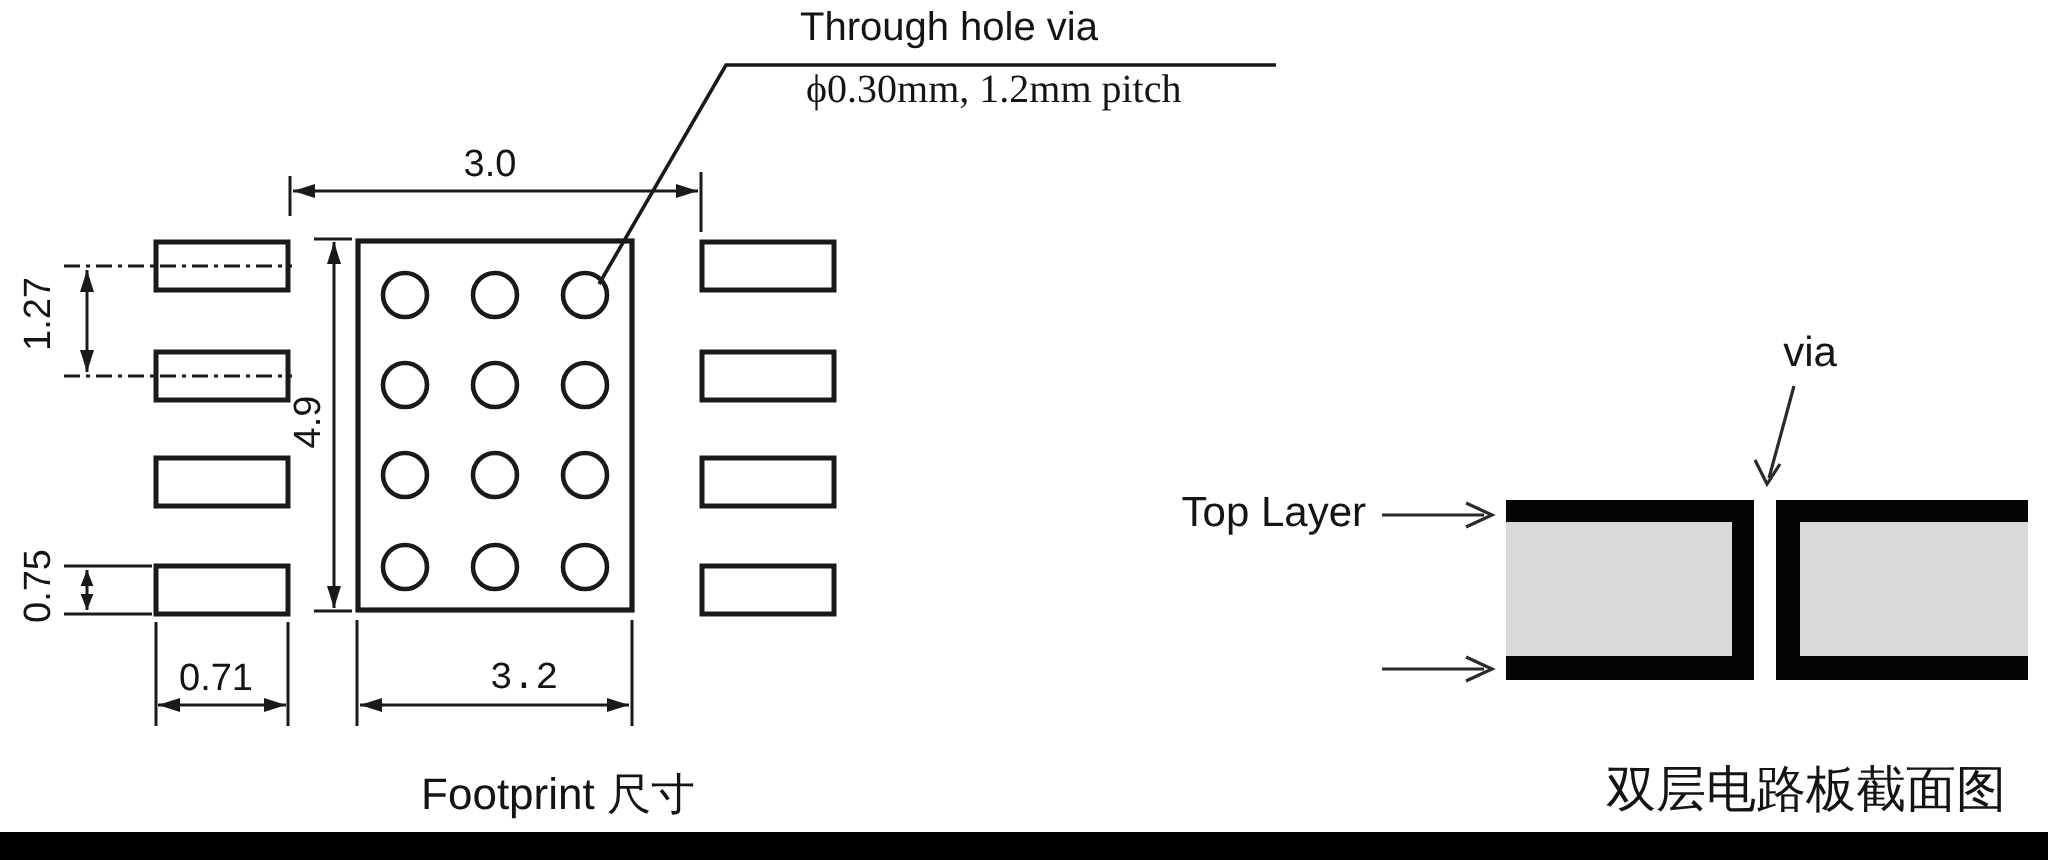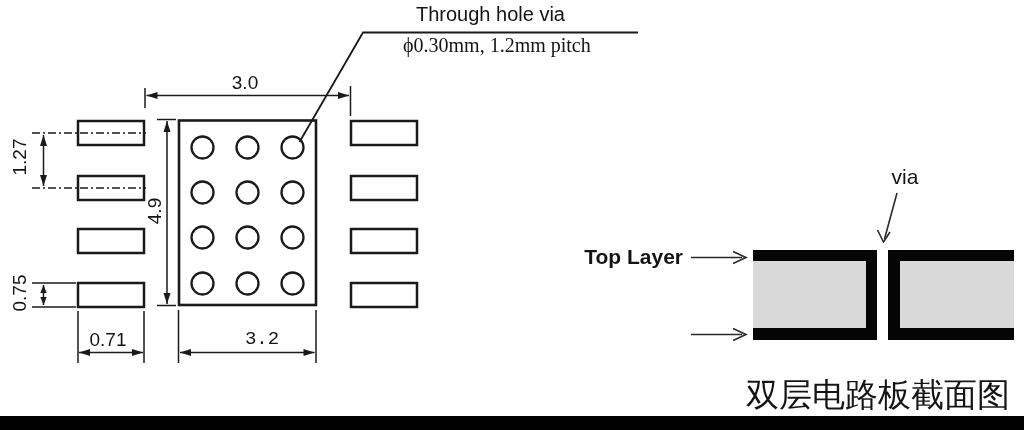--- a/index.html
+++ b/index.html
@@ -9,21 +9,21 @@
   }
   .canvas svg{position:absolute;left:0;top:0;}
   .lbl{position:absolute;white-space:nowrap;color:#141414;line-height:1.05;}
   .dim{font-size:19px;}
   .rot{transform:translate(-50%,-50%) rotate(-90deg);}
   .ctr{transform:translate(-50%,-50%);}
   .rightal{transform:translate(-100%,-50%);}
   .ann{font-size:20px;}
   .layer{font-size:21px;text-align:center;}
   .cap-left{font-size:22px;}
-  .cap-right{font-size:33px;}
+  .cap-right{font-size:25px;margin-left:25px;}
 </style>
 </head>
 <body>
 
 <div class="canvas">
 
   <svg width="1024" height="430" viewBox="0 0 1024 430">
     <defs>
       <marker id="dimArr" markerUnits="userSpaceOnUse" markerWidth="12" markerHeight="9" viewBox="0 0 12 9" refX="11.5" refY="4.5" orient="auto-start-reverse">
         <path d="M0.5,1 L11.5,4.5 L0.5,8 Z" fill="#1a1a1a"></path>
@@ -132,29 +132,30 @@
 
       <g stroke="#2a2a2a" stroke-width="1.6" fill="none">
         <line x1="691" y1="334.5" x2="742" y2="334.5"></line>
         <polyline points="733,328.5 746,334.5 733,340.5"></polyline>
       </g>
     </g>
 
     <rect x="0" y="416" width="1024" height="14" fill="#000000"></rect>
   </svg>
 
-  <div class="lbl ann" style="left:416px;top:4px;">Through hole via</div>
+  <div class="lbl ann" style="left:400px;top:4px;">Through hole via</div>
   <div class="lbl ann" style="left:403px;top:35px;font-family:Liberation Serif, serif;">ϕ0.30mm, 1.2mm pitch</div>
 
   <div class="lbl dim ctr" style="left:245px;top:83px;">3.0</div>
   <div class="lbl dim rot" style="left:155px;top:211px;">4.9</div>
   <div class="lbl dim rot" style="left:20px;top:157px;">1.27</div>
   <div class="lbl dim rot" style="left:20px;top:293px;">0.75</div>
   <div class="lbl dim ctr" style="left:108px;top:340px;">0.71</div>
   <div class="lbl dim ctr" style="left:262px;top:340px;font-family:Liberation Mono, monospace;">3.2</div>
 
+  <div class="lbl cap-left ctr" style="left:279px;top:397px;">Footprint 尺寸</div>
 
   <div class="lbl layer ctr" style="left:905px;top:177px;">via</div>
-  <div class="lbl layer rightal" style="left:683px;top:257px;font-weight:bold;">Top Layer</div>
+  <div class="lbl layer rightal" style="left:683px;top:257px;">Top Layer</div>
 
   <div class="lbl cap-right ctr" style="left:878px;top:395px;">双层电路板截面图</div>
 
 </div>
 
 </body></html>

